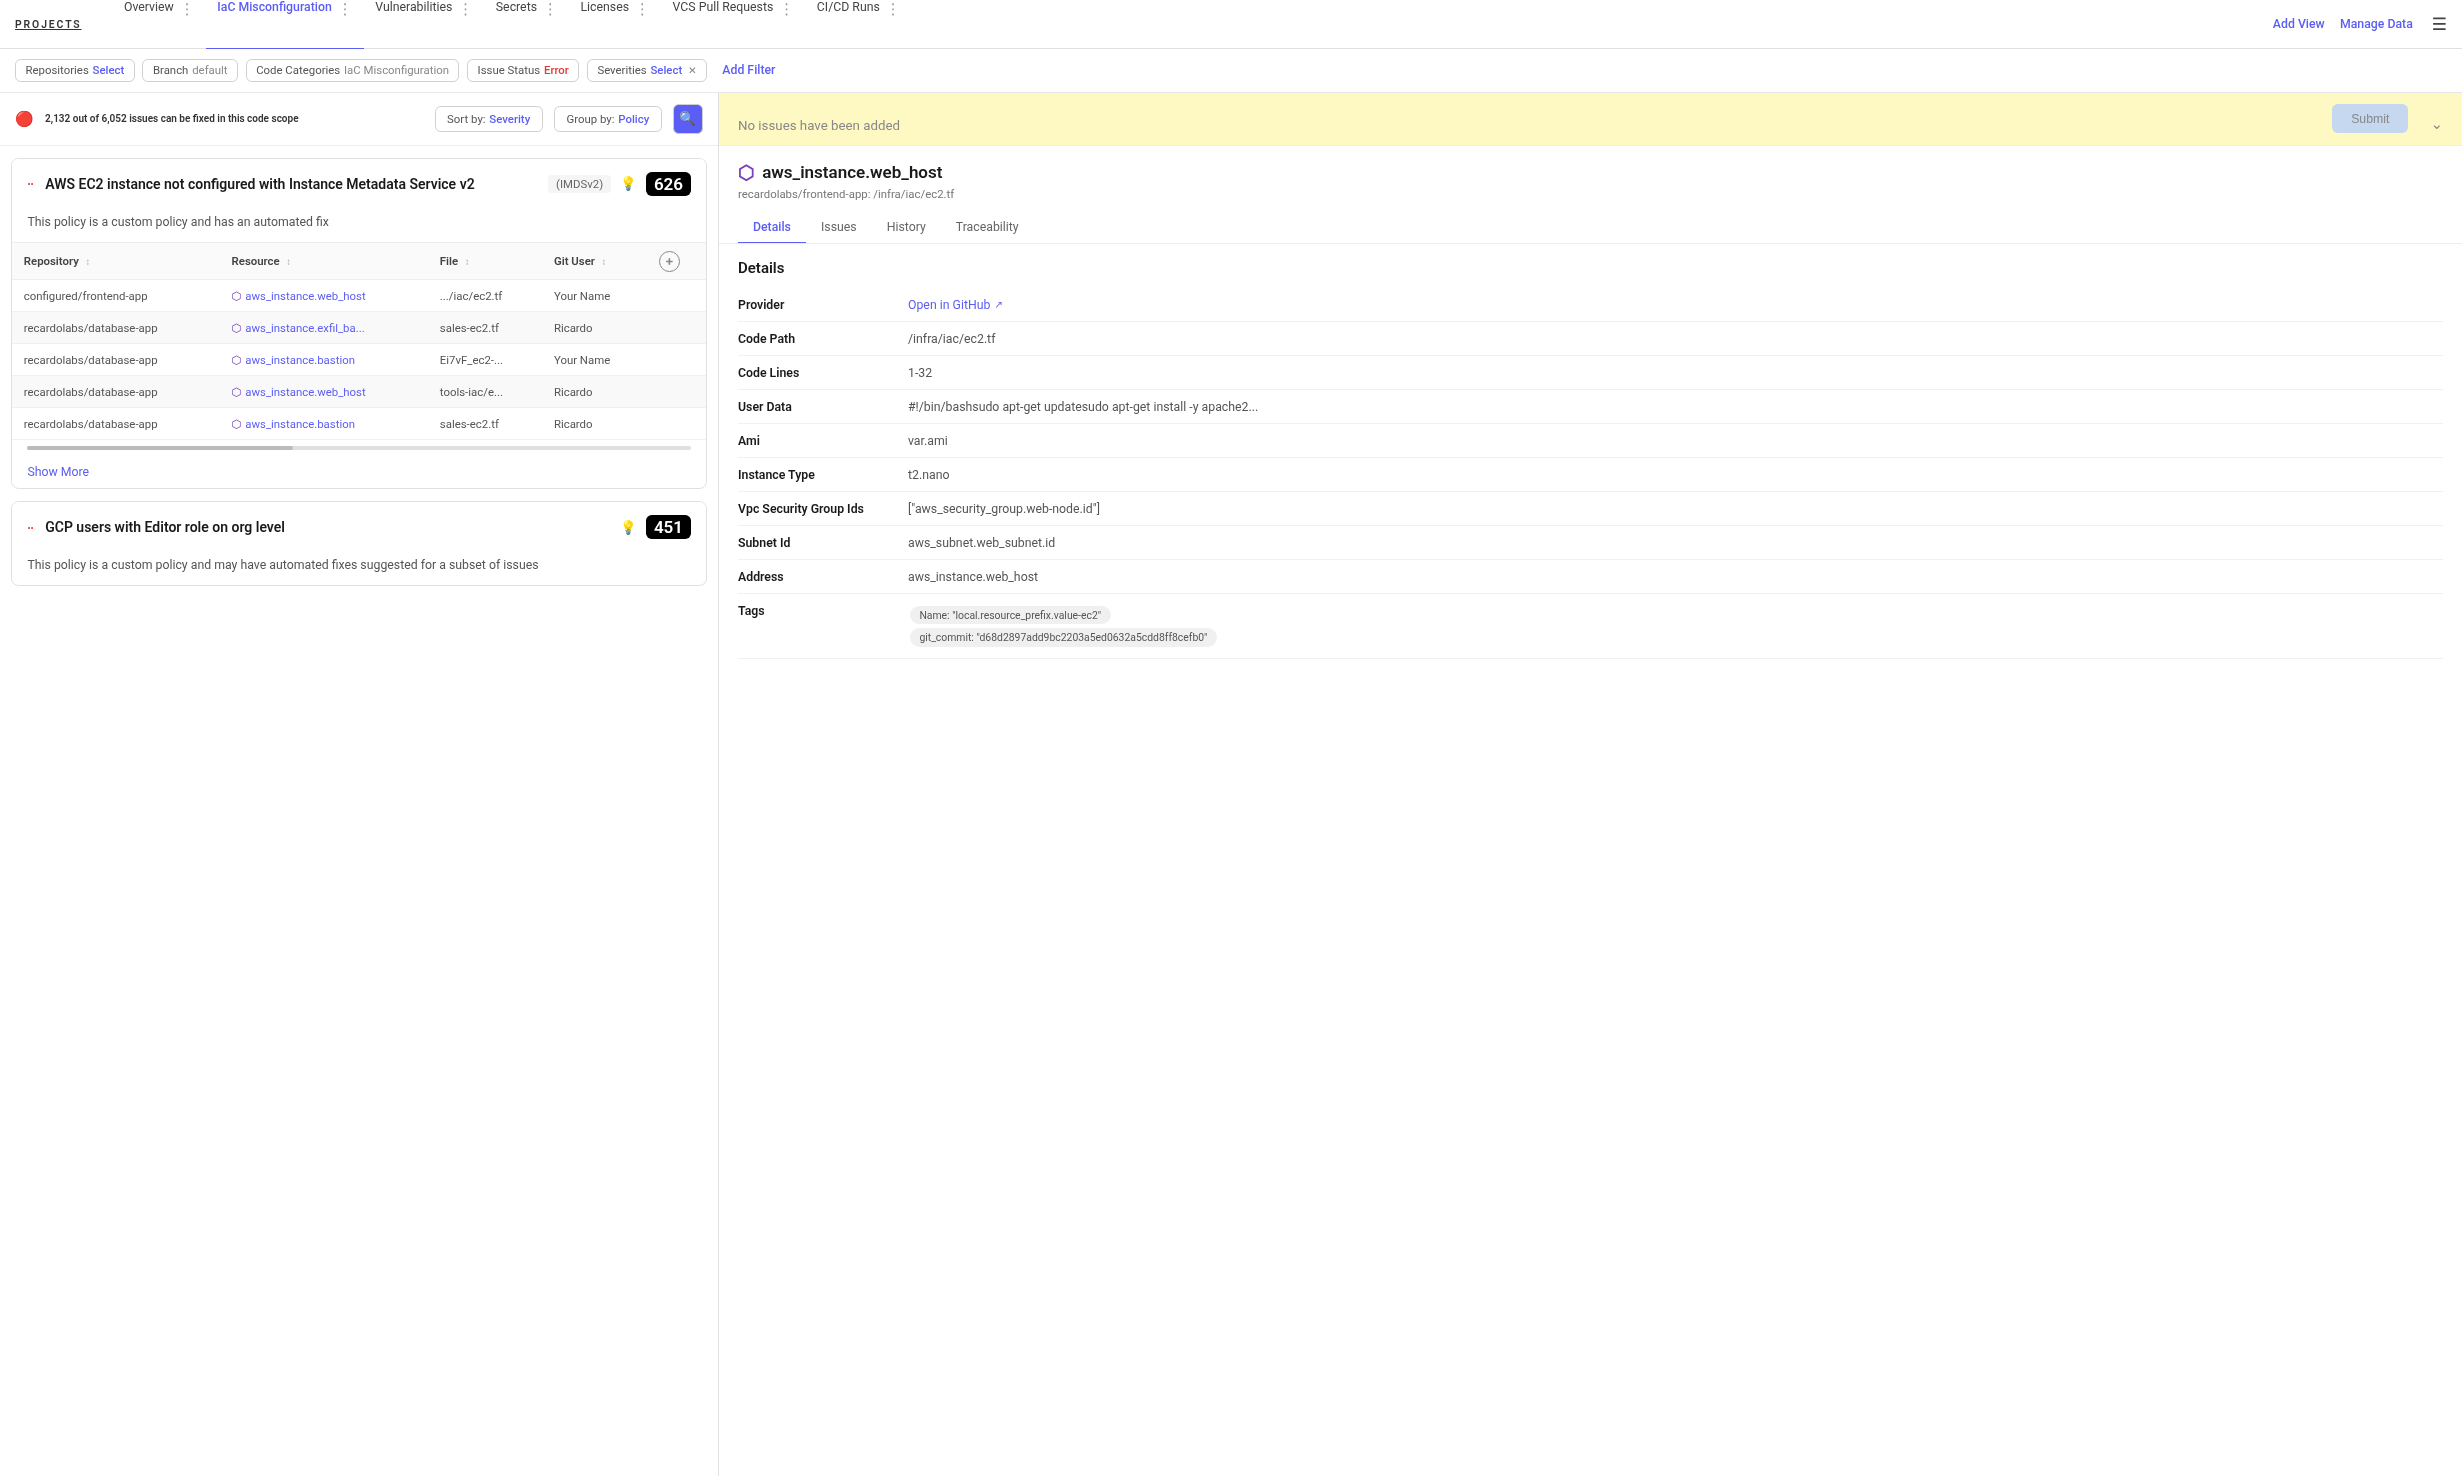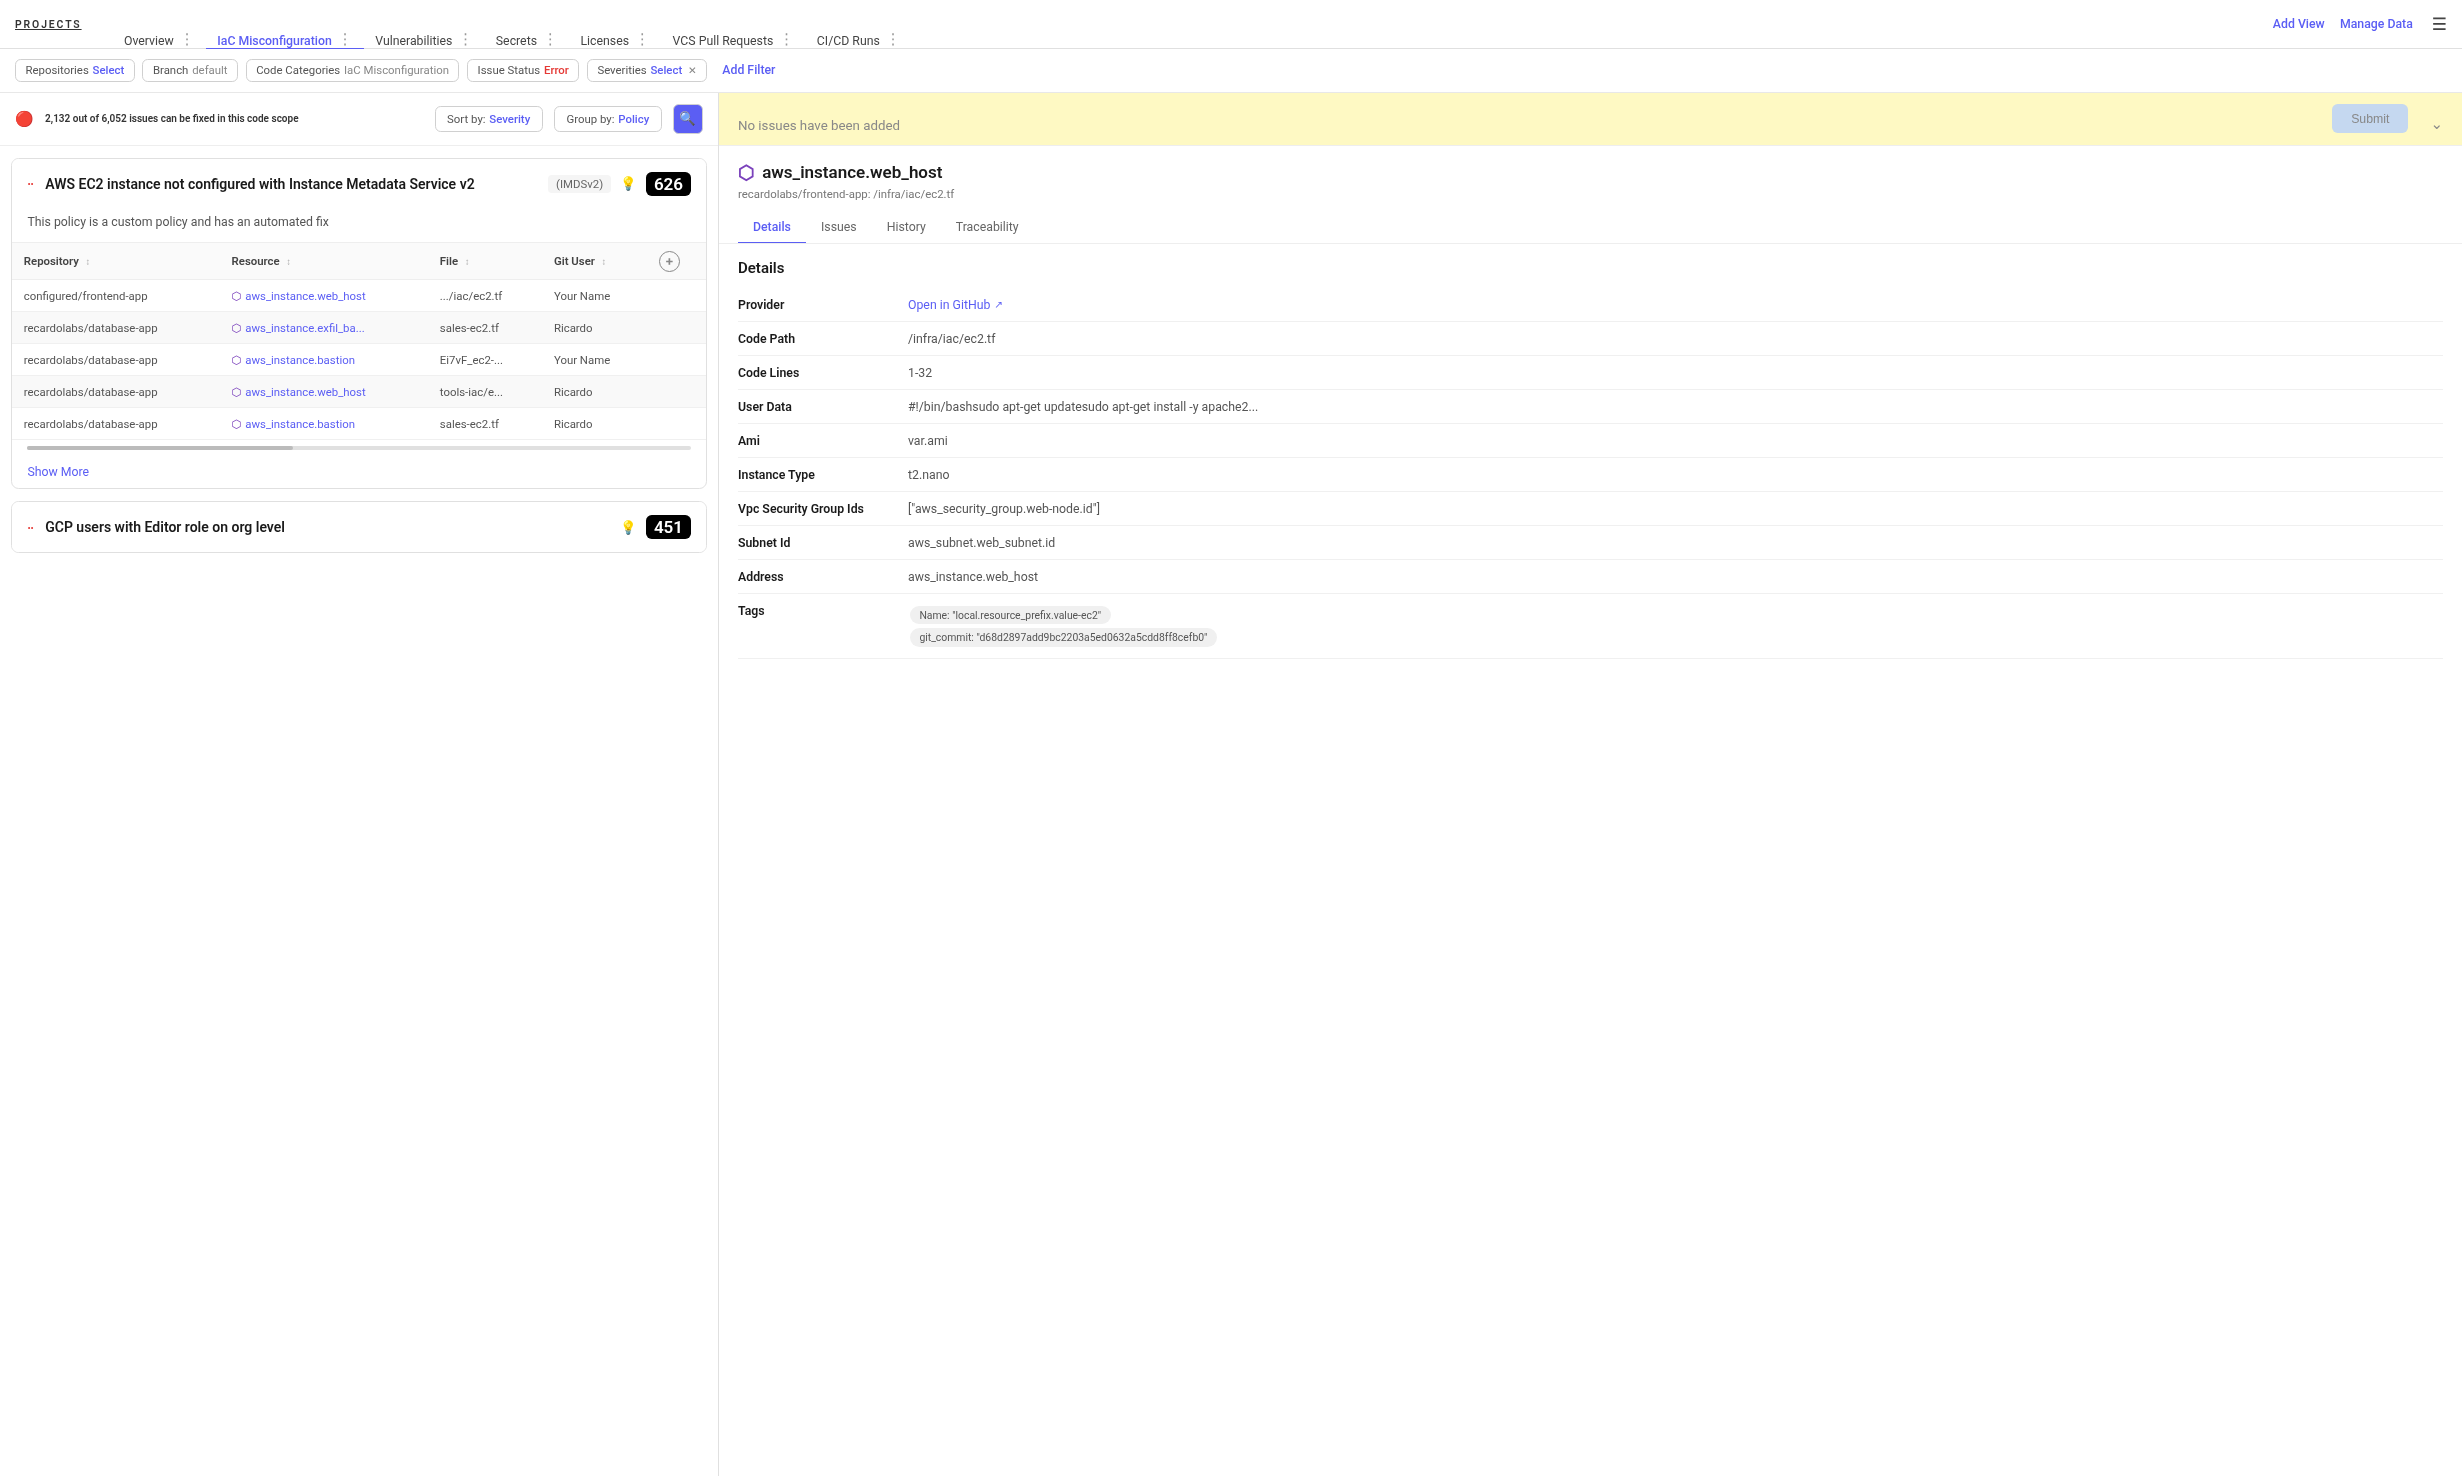--- a/index.html
+++ b/index.html
@@ -8,21 +8,21 @@
     
     .top-nav {
       display: flex; align-items: center; border-bottom: 0.9px solid #e0e0e0;
       padding: 0 15px; height: 49px; gap: 0;
     }
     .nav-brand {
       font-size: 10.4px; font-weight: 600; letter-spacing: 1.9px; color: #333;
       margin-right: 31px; white-space: nowrap; text-decoration: underline;
     }
     .nav-item {
-      display: flex; align-items: flex-end; padding: 0 11.4px; height: 49px;
+      display: flex; align-items: flex-start; padding: 0 11.4px; height: 49px;
       cursor: pointer; color: #444; font-size: 12.3px; white-space: nowrap;
       border-bottom: 1.9px solid transparent; gap: 5.7px;
     }
     .nav-item.active {
       color: #5b5ef4; border-bottom: 1.9px solid #5b5ef4; font-weight: 500;
     }
     .nav-item .dots { color: #999; font-size: 15px; cursor: pointer; }
     .nav-spacer { flex: 1; }
     .nav-add-view {
       color: #5b5ef4; font-weight: 500; cursor: pointer; padding: 0 7.6px;
@@ -348,20 +348,21 @@
       <a class="show-more">Show More</a>
     </div>
 
     <div class="issue-card">
       <div class="issue-card-header">
         <span class="issue-dots">••</span>
         <span class="issue-title">GCP users with Editor role on org level</span>
         <span class="issue-bulb">💡</span>
         <span class="issue-badge">451</span>
       </div>
+      <div class="issue-desc">This policy is a custom policy and may have automated fixes suggested for a subset of issues</div>
     </div>
 
   </div>
 
   <div class="right-panel">
 
     <div class="submit-bar">
       <span class="submit-text">No issues have been added</span>
       <button class="submit-btn">Submit</button>
       <span class="submit-chevron">⌄</span>

